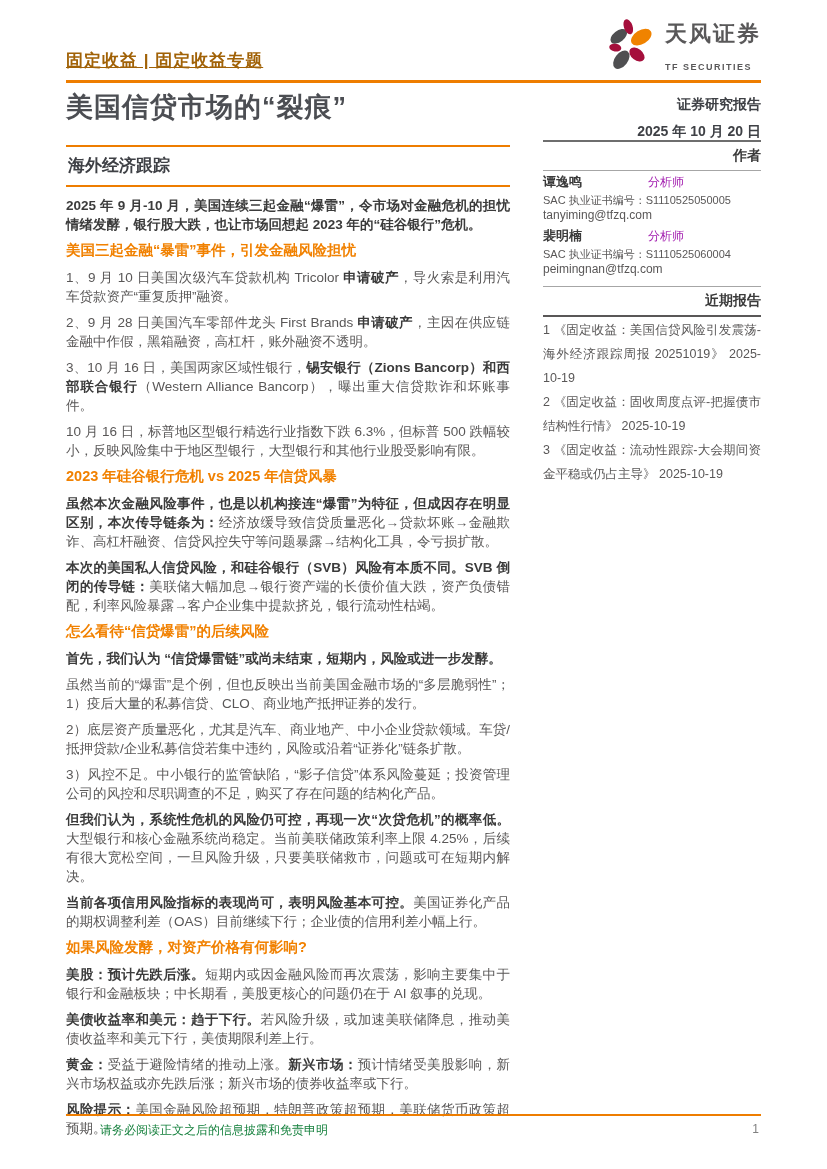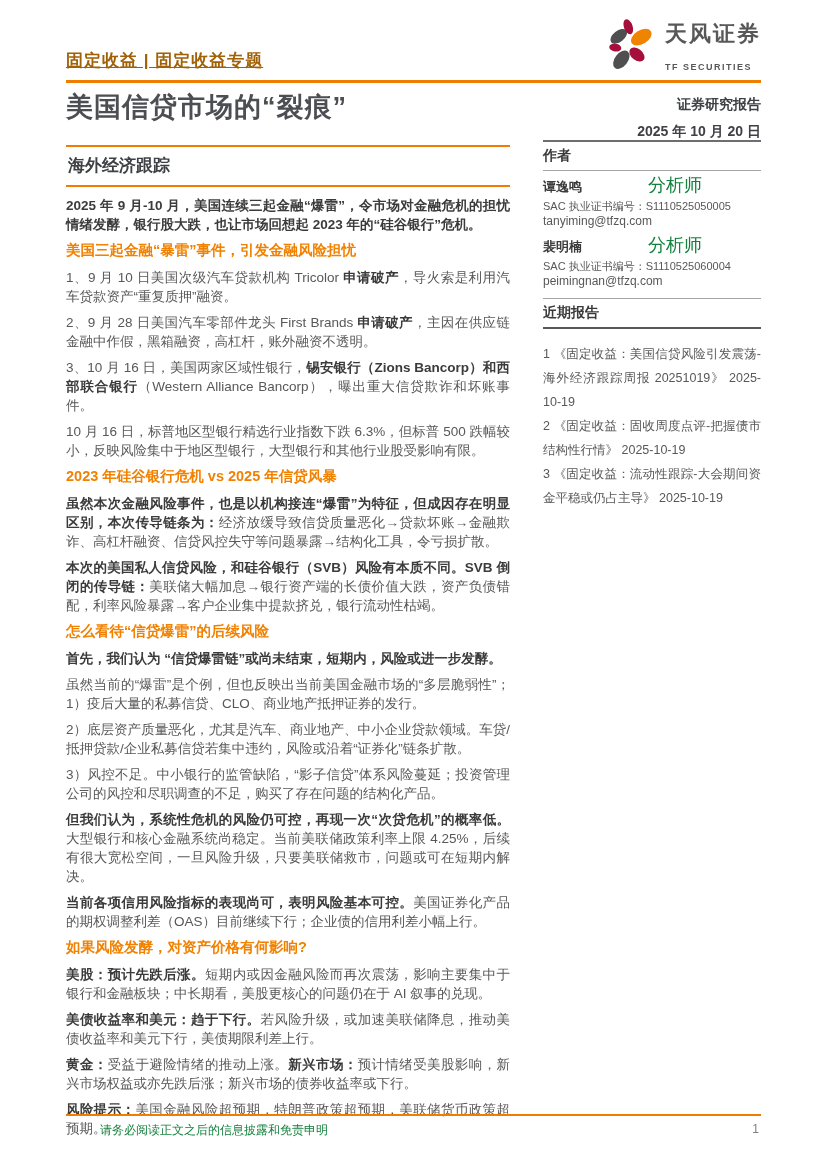--- a/index.html
+++ b/index.html
@@ -29,28 +29,28 @@
   
   .body-col{position:absolute;left:66px;top:196px;width:444px;text-align:justify;}
   .body-col p{margin:0 0 7px;font-size:13.5px;line-height:19px;color:#595757;}
   .body-col h3{margin:2px 0 8px;font-size:14.5px;line-height:19px;font-weight:bold;color:#f18101;text-align:left;}
   .body-col .b{font-weight:bold;color:#3b3b3b;}
   
   .sidebar{position:absolute;left:543px;top:140px;width:218px;}
   .sb-rule-dark{height:0;border-top:2px solid #6e6e6e;}
   .sb-rule-light{height:0;border-top:1px solid #a6a6a6;}
   .sb-rule-heavy{height:0;border-top:2px solid #595757;}
-  .sb-title{font-size:14px;font-weight:bold;color:#3b3b3b;padding:5px 0 5px;}
+  .sb-title{font-size:14px;font-weight:bold;color:#3b3b3b;padding:5px 0 5px;text-align:right;}
   .author{margin:2px 0 5px;}
   .author-row{display:flex;align-items:baseline;}
   .author-name{font-size:13px;font-weight:bold;color:#3b3b3b;width:105px;}
-  .author-role{font-size:18px;color:#15803d;}
+  .author-role{font-size:12px;color:#a21caf;}
   .author-sac{font-size:11px;color:#595757;margin-top:3px;line-height:13px;}
   .author-email{font-size:12px;color:#595757;margin-top:2px;line-height:13px;}
-  .reports{padding-top:13px;}
+  .reports{padding-top:1px;}
   .report-item{font-size:12.5px;line-height:24px;color:#595757;text-align:justify;margin:0;}
   
   .footer-rule{position:absolute;left:66px;top:1114px;width:695px;height:2px;background:#ee7d00;}
   .footer-text{position:absolute;left:100px;top:1122px;font-size:12px;color:#15803d;}
   .footer-page{position:absolute;right:68px;top:1122px;font-size:12px;color:#808080;}
 </style>
 </head>
 <body>
 
 <div class="header">

